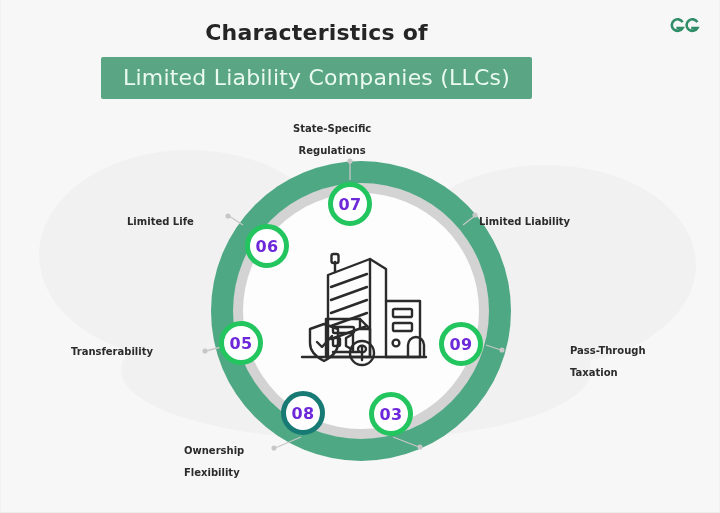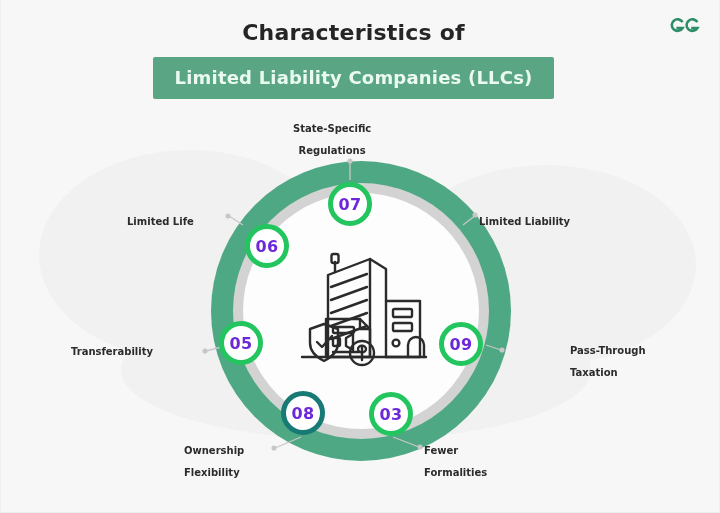--- a/index.html
+++ b/index.html
@@ -34,37 +34,36 @@
   .wash-a { left: 38px;  top: 150px; width: 300px; height: 210px; }
   .wash-b { left: 395px; top: 165px; width: 300px; height: 200px; }
   .wash-c { left: 120px; top: 300px; width: 470px; height: 140px; }
 
   
   .header {
     position: absolute;
     left: 0; top: 18px;
     width: 631px;
     text-align: center;
-    padding-left: 37px;
   }
   .title-top {
     font-size: 22px;
     font-weight: bold;
     color: #252525;
     letter-spacing: .2px;
     line-height: 30px;
   }
   .title-banner {
     display: inline-block;
     margin-top: 9px;
     padding: 7px 22px 8px 22px;
     background: #5aa583;
     color: #eafaf1;
-    font-size: 18px;
-    font-weight: bold;
+    font-size: 22px;
+    font-weight: normal;
     letter-spacing: .2px;
     line-height: 27px;
     border-radius: 2px;
   }
 
   
   .logo {
     position: absolute;
     right: 12px;
     top: 10px;
@@ -265,22 +264,20 @@
   <div class="node node-06">
     <span>06</span>
   </div>
   <div class="node node-07">
     <span>07</span>
   </div>
 
   <div class="label label-01">Limited Liability</div>
   <div class="label label-02">Pass-Through
 Taxation</div>
-  <div class="label label-03">Fewer
-Formalities</div>
   <div class="label label-04">Ownership
 Flexibility</div>
   <div class="label label-05">Transferability</div>
   <div class="label label-06">Limited Life</div>
   <div class="label label-07">State-Specific
 Regulations</div>
 
 </div>
 
 </body></html>

